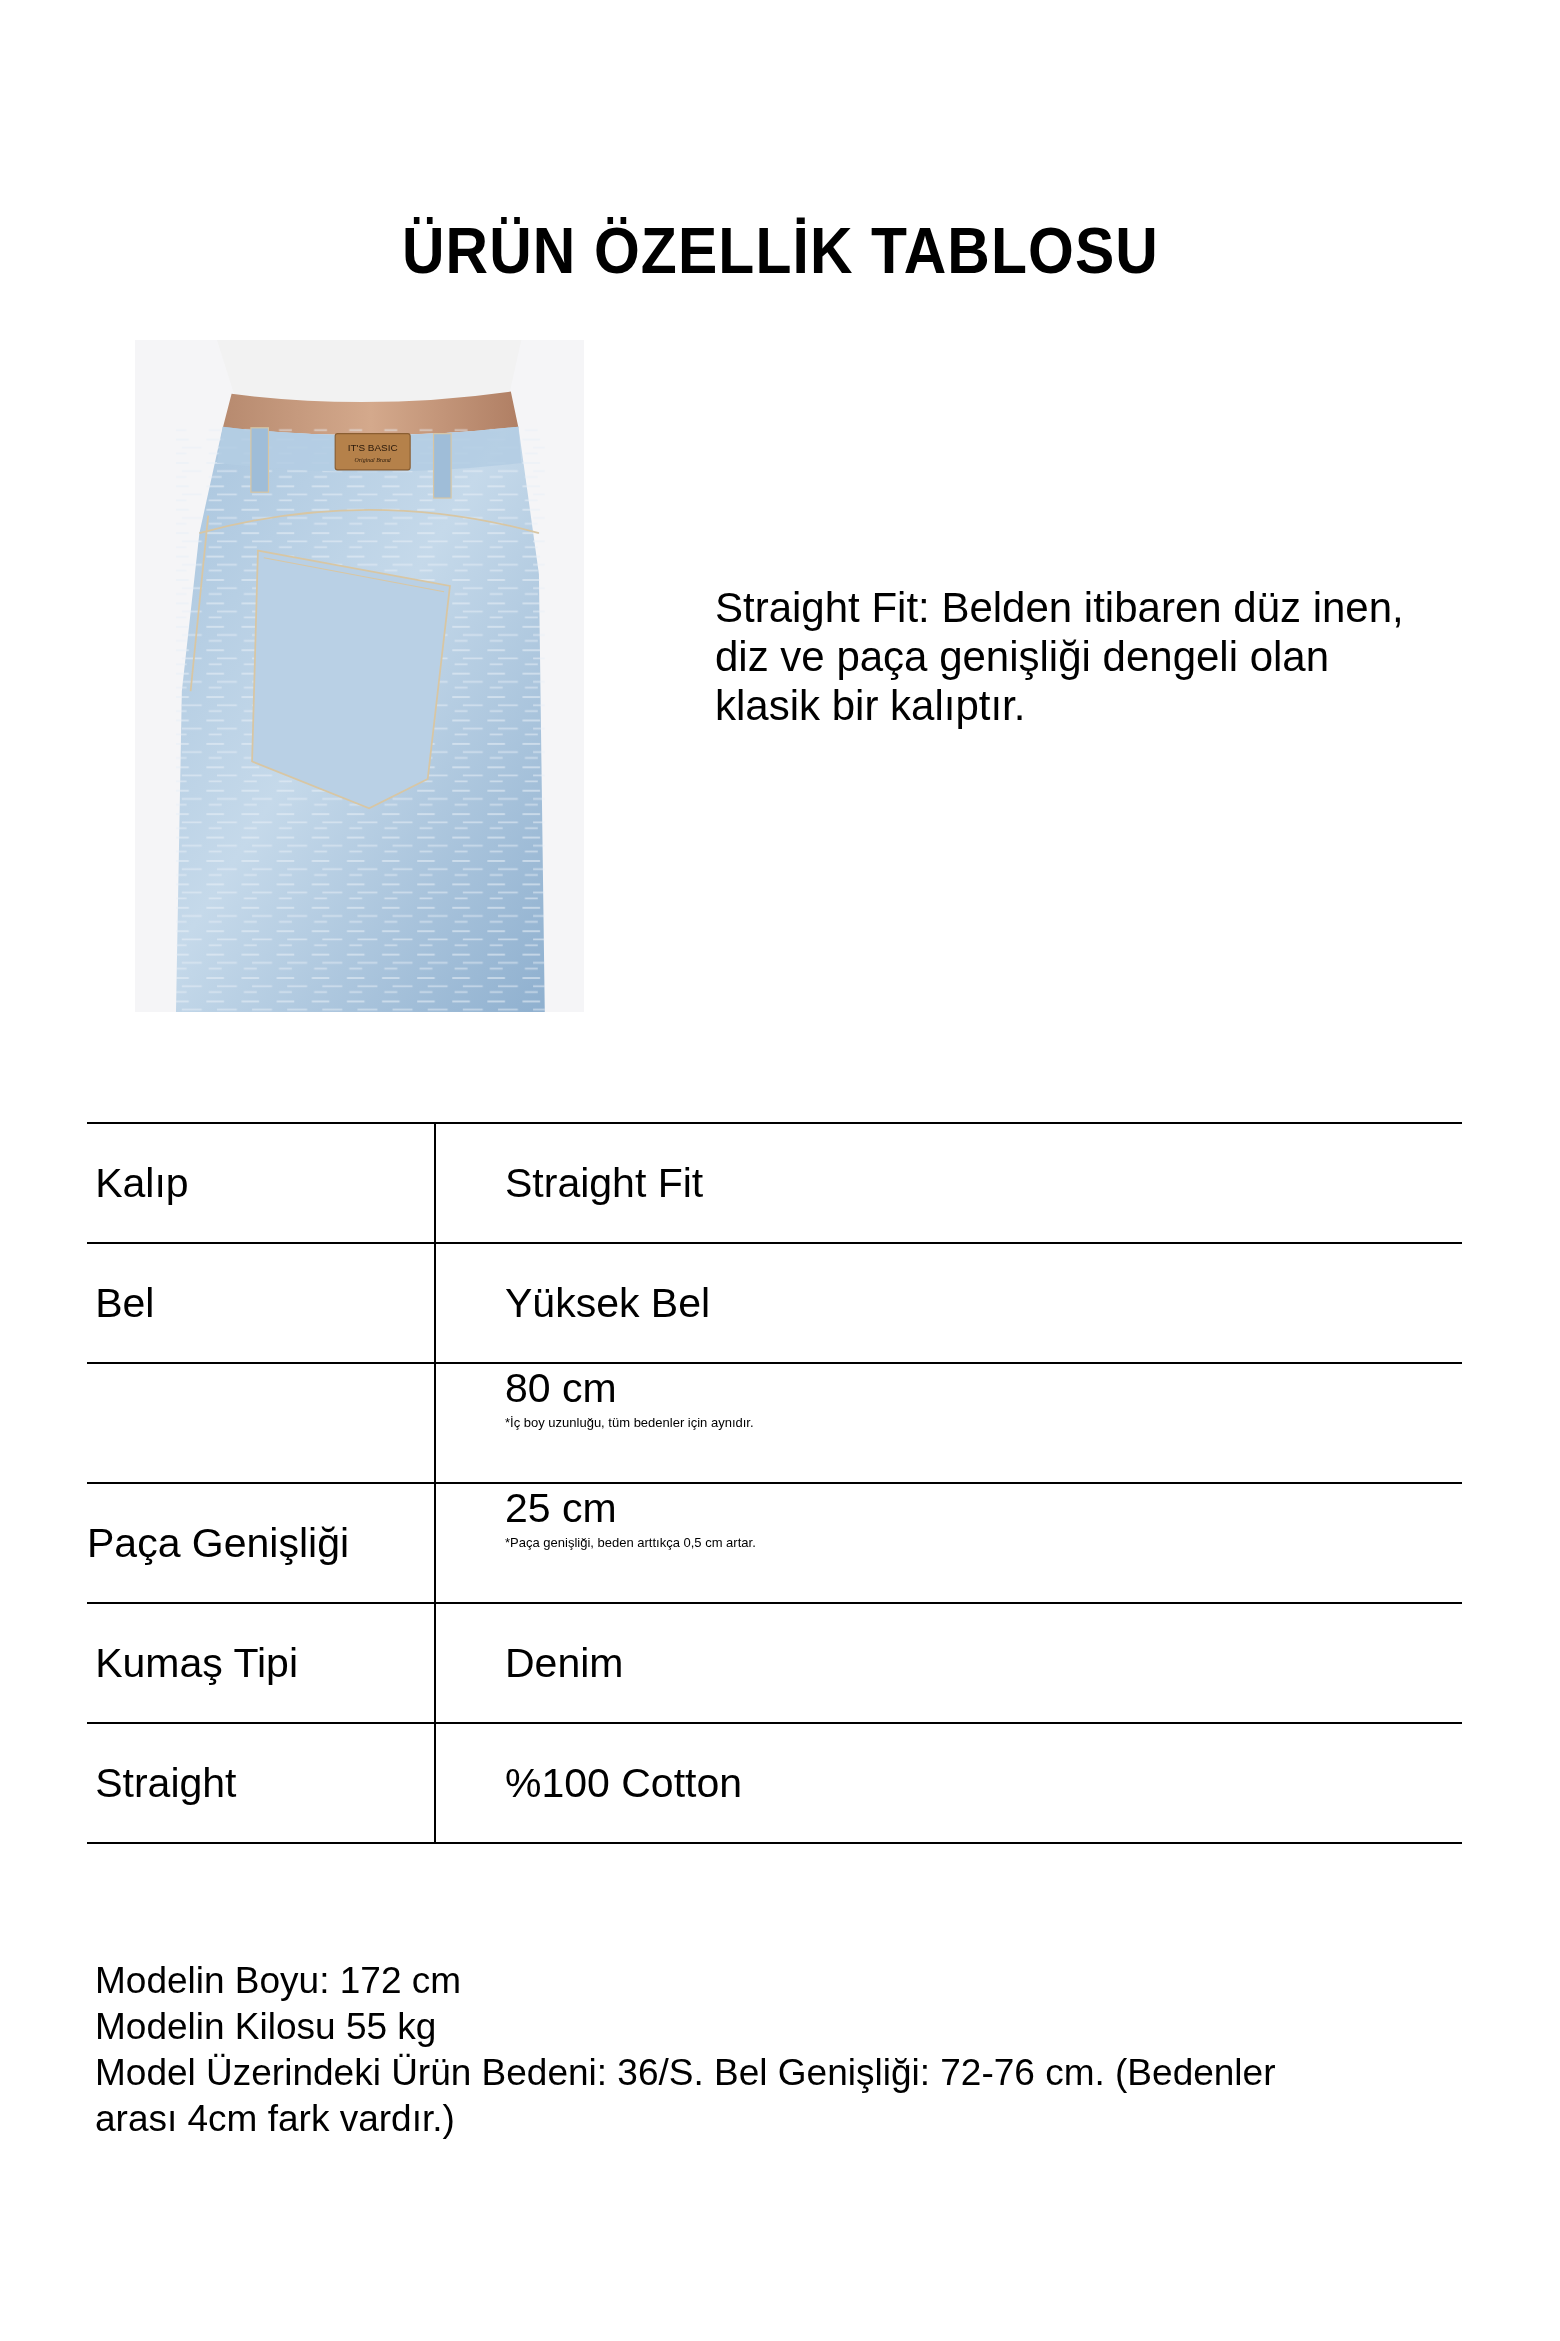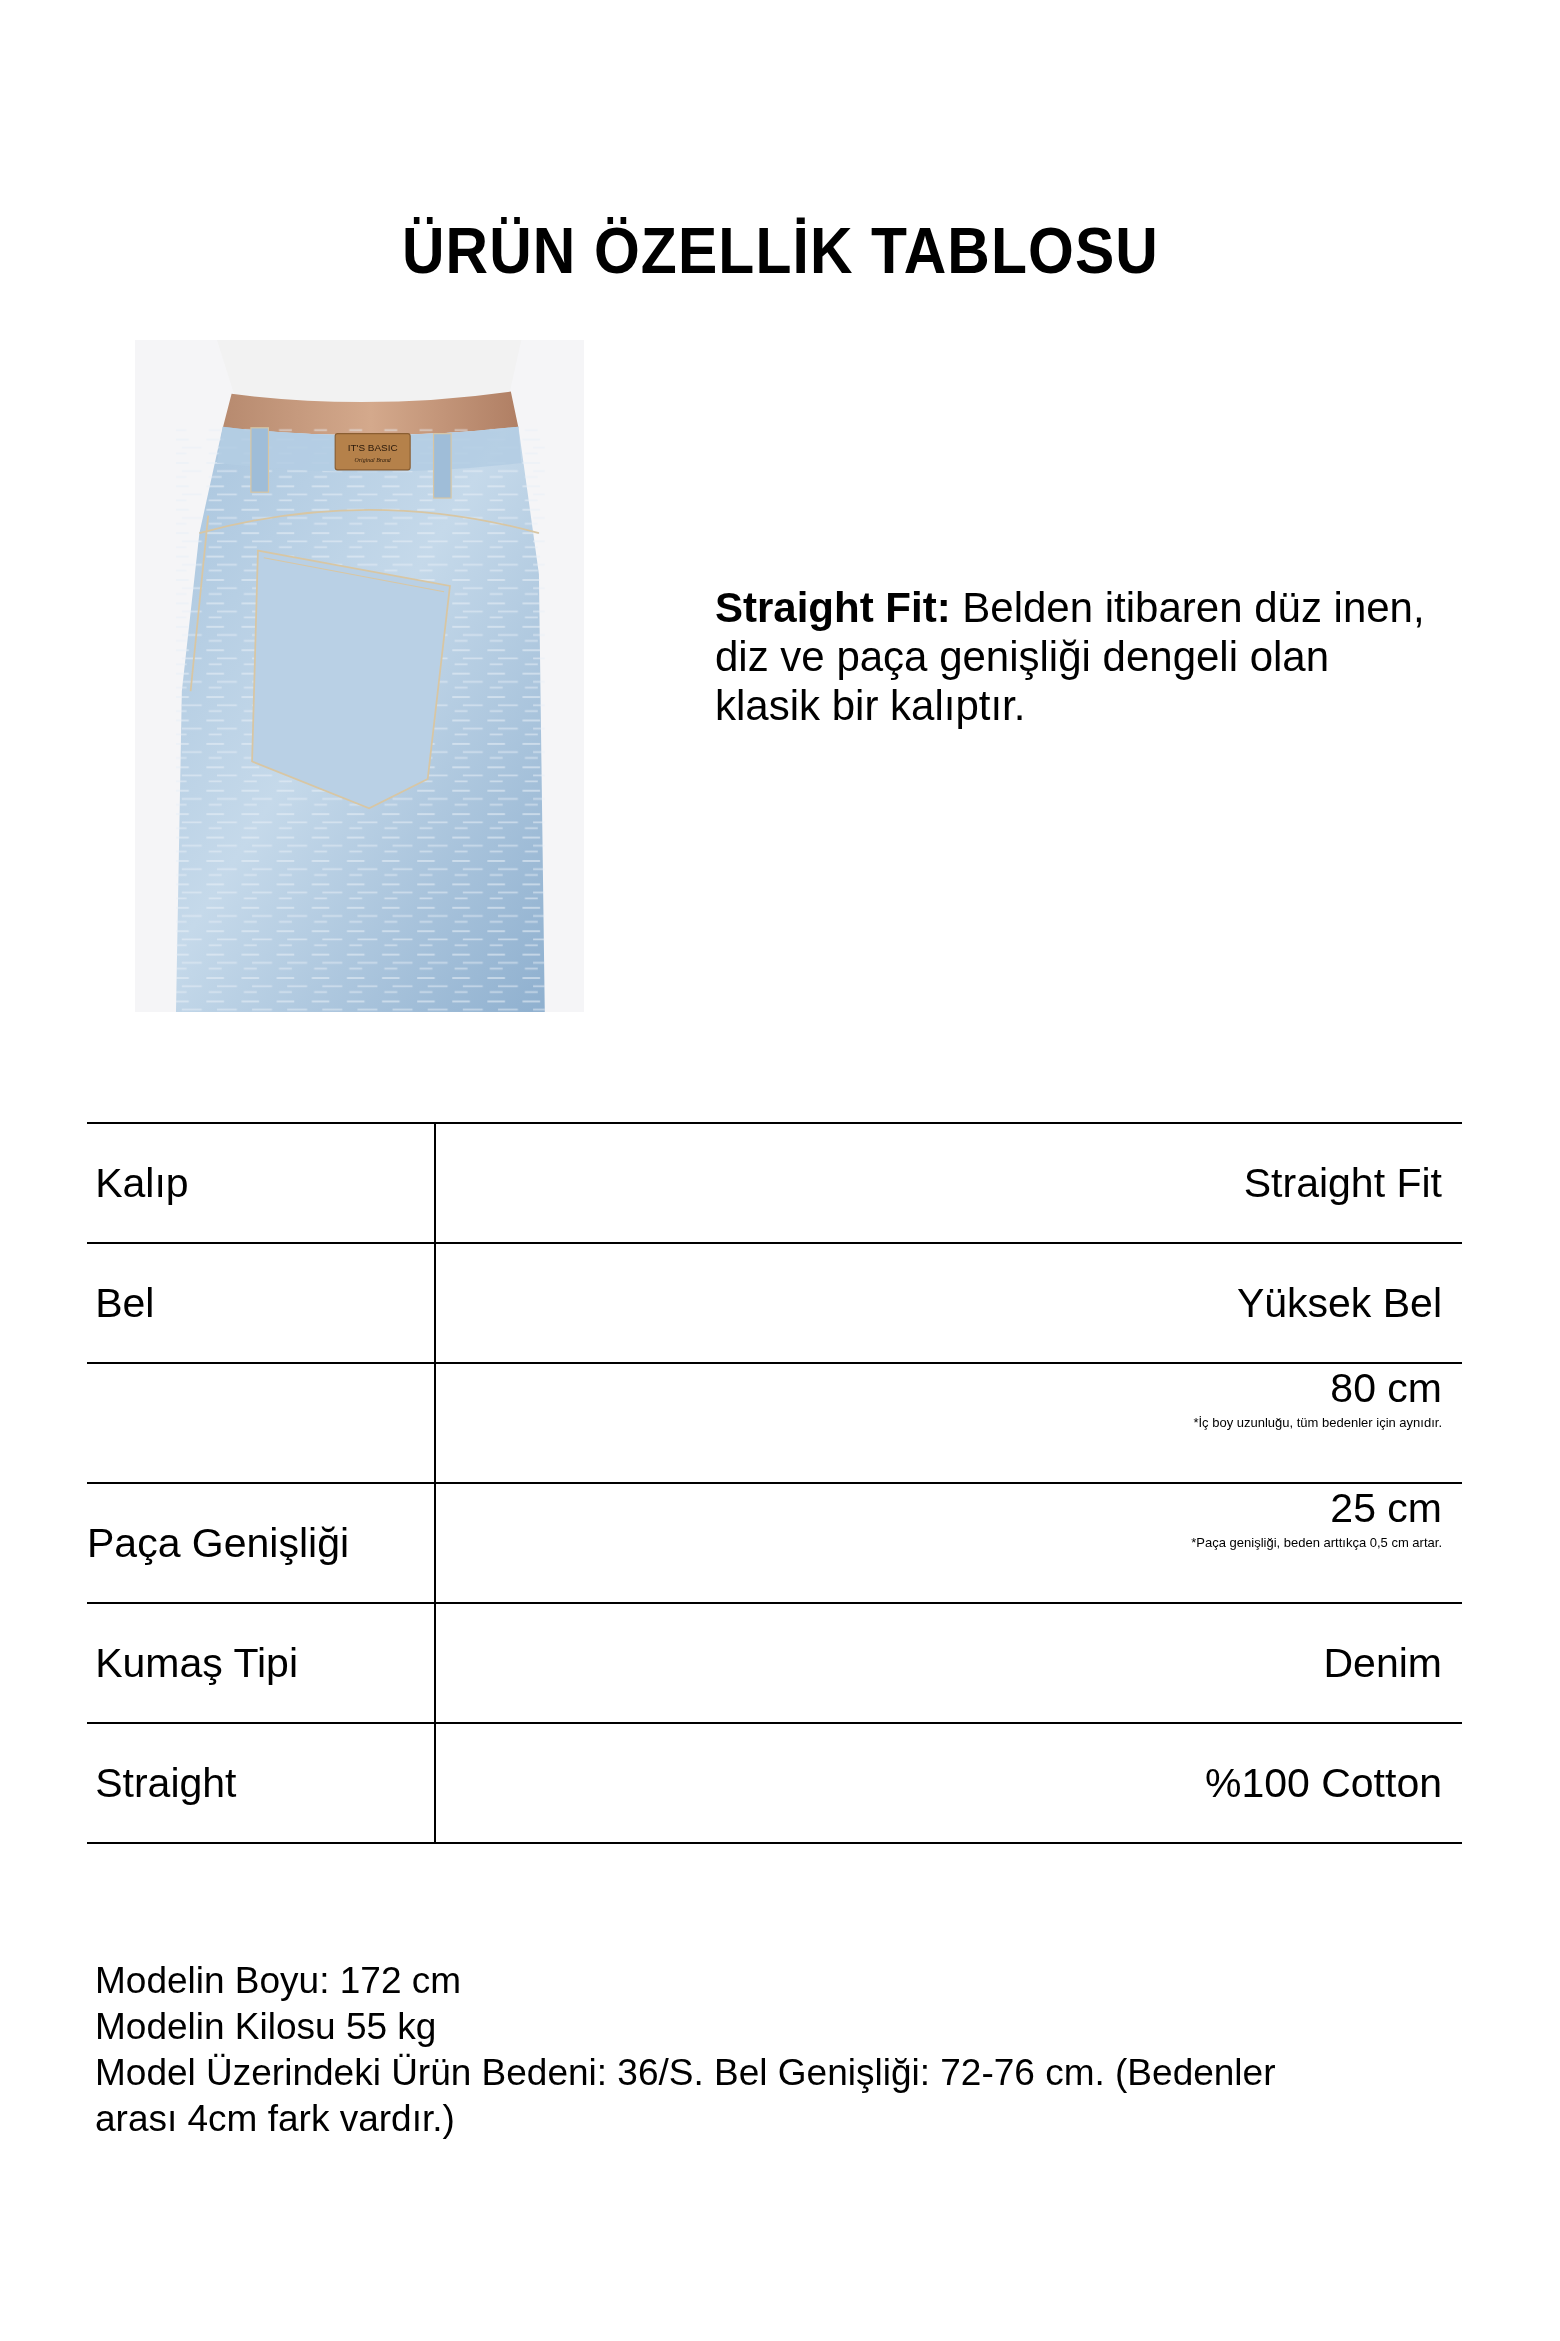--- a/index.html
+++ b/index.html
@@ -22,40 +22,40 @@
     left: 135px; top: 340px; width: 449px; height: 672px; overflow: hidden;
     background: linear-gradient(180deg, #f6f6f8 0%, #f3f4f7 100%);
   }
   .photo svg { display: block; width: 100%; height: 100%; }
 
   
   .desc {
     left: 715px; top: 583px; width: 761px;
     font-size: 42px; line-height: 49px; font-weight: 400;
   }
-  .desc b { font-weight: 700; }
+  .desc b { font-weight: 400; }
 
   
   .table { left: 87px; top: 1122px; width: 1375px; }
   .row {
     position: relative; height: 118px; border-top: 2.9px solid #000;
   }
   .row.last { border-bottom: 2.9px solid #000; }
   .row .divider {
     position: absolute; left: 347px; top: 0; bottom: 0; width: 2.3px; background: #000;
   }
   .row .label {
     position: absolute; left: 8.2px; top: 0; height: 118px;
     display: flex; align-items: center;
     font-size: 41px; font-weight: 400; white-space: nowrap;
   }
   .row .label.shift { left: 0px; text-align: center; }
   .row .value {
     position: absolute; left: 418px; top: 0; height: 118px; width: 937px;
-    display: flex; flex-direction: column; justify-content: center; text-align: right;
+    display: flex; flex-direction: column; justify-content: center;
   }
   .row .value .main { font-size: 41px; font-weight: 400; line-height: 48px; white-space: nowrap; }
   .row .value .note { font-size: 13px; font-weight: 400; line-height: 21px; white-space: nowrap; margin-top: 0px; }
   .row .value.with-note { justify-content: flex-start; }
 
   
   .model {
     left: 95px; top: 1958px; width: 1405px;
     font-size: 37px; line-height: 46px; font-weight: 400;
   }

